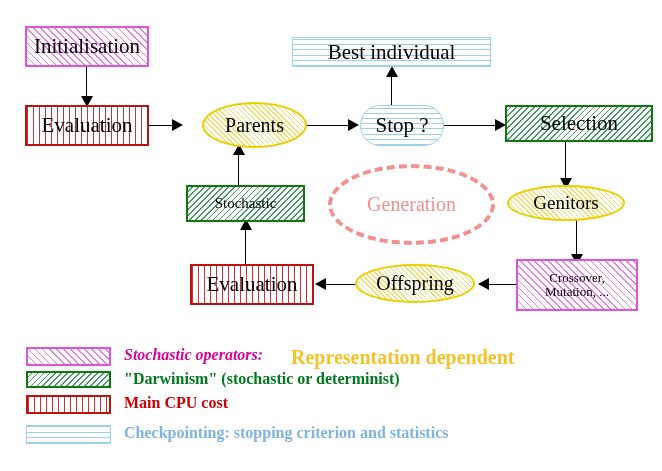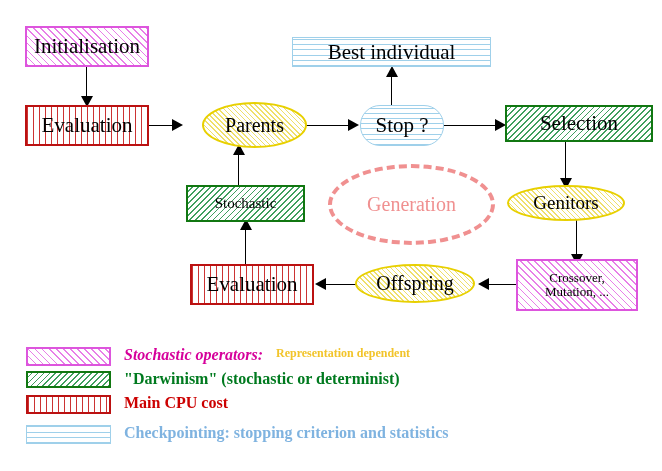--- a/index.html
+++ b/index.html
@@ -184,21 +184,21 @@
 
   <div class="node fill-red" style="left:190px; top:264px; width:124px; height:41px; font-size:21px;">Evaluation</div>
 
   <div class="node fill-yellow ellipse" style="left:355px; top:264px; width:120px; height:39px; font-size:20px;">Offspring</div>
 
   <div class="node fill-magenta" style="left:516px; top:259px; width:122px; height:52px; font-size:13px;">Crossover,
 Mutation, ...</div>
 
   <div class="legend-swatch fill-magenta" style="left:26px; top:347px; width:85px; height:19px;"></div>
   <div class="legend-text lt-magenta" style="left:124px; top:346px; font-size:16px;font-style:italic;">Stochastic operators:</div>
-  <div class="legend-text lt-gold" style="left:276px; top:346px; font-size:12px;">Representation dependent</div>
+  <div class="legend-text lt-gold" style="left:291px; top:346px; font-size:20px;">Representation dependent</div>
 
   <div class="legend-swatch fill-green" style="left:26px; top:371px; width:85px; height:17px;"></div>
   <div class="legend-text lt-green" style="left:124px; top:370px; font-size:16px;">"Darwinism" (stochastic or determinist)</div>
 
   <div class="legend-swatch fill-red" style="left:26px; top:395px; width:85px; height:19px;"></div>
   <div class="legend-text lt-red" style="left:124px; top:394px; font-size:16px;">Main CPU cost</div>
 
   <div class="legend-swatch fill-blue" style="left:26px; top:425px; width:85px; height:19px;"></div>
   <div class="legend-text lt-blue" style="left:124px; top:424px; font-size:16px;">Checkpointing: stopping criterion and statistics</div>
 

